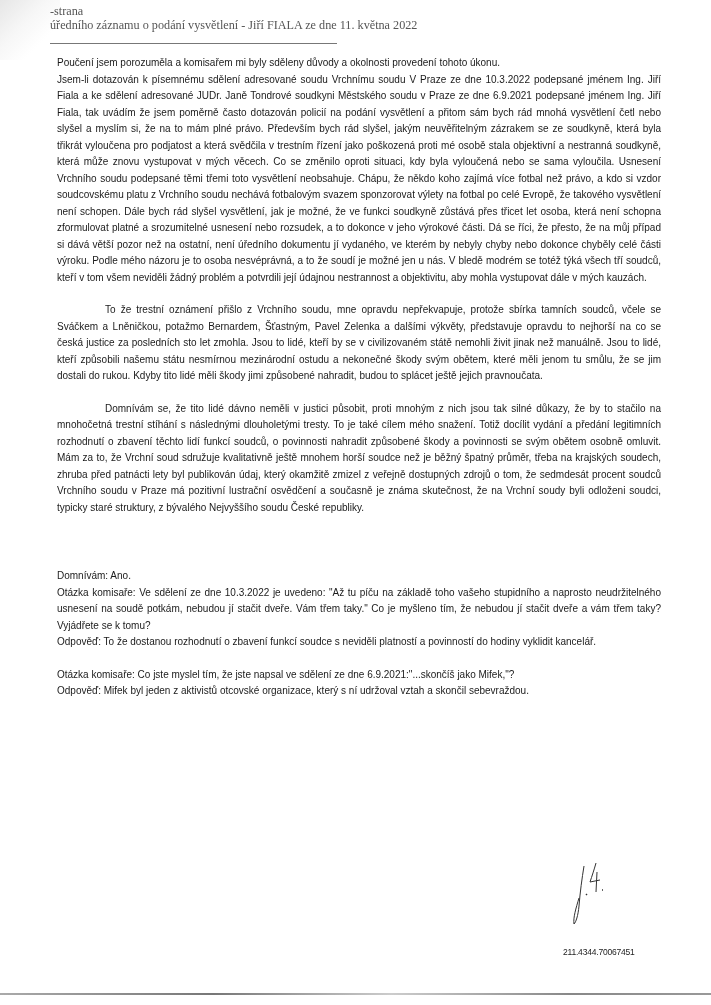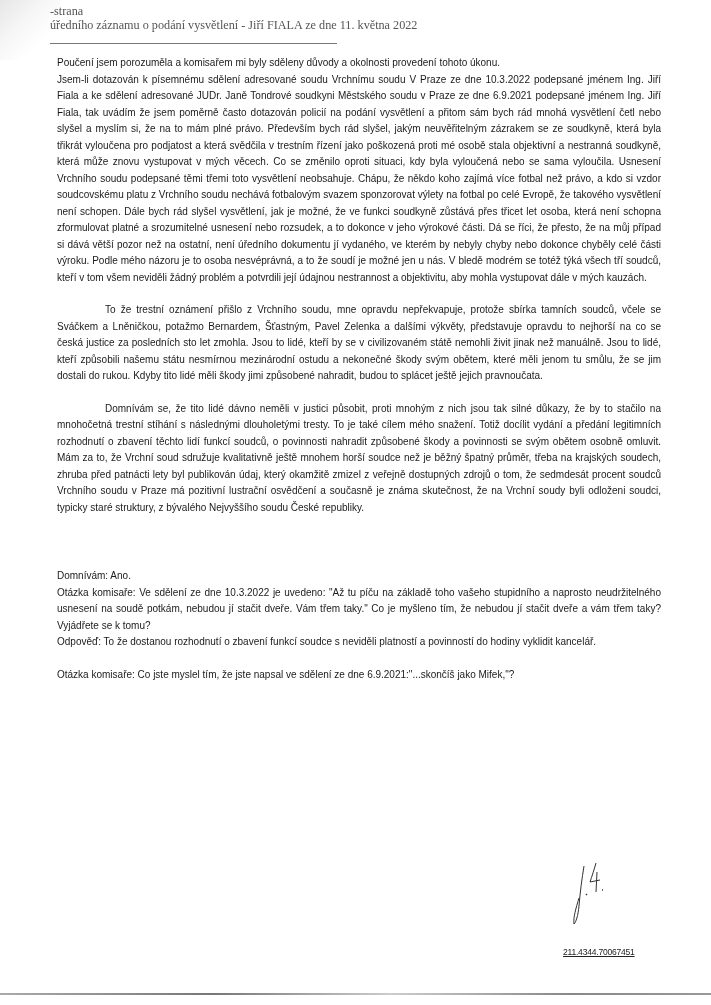--- a/index.html
+++ b/index.html
@@ -23,21 +23,21 @@
     }
     .content p { margin: 0; }
     .indent { text-indent: 48px; }
     .gap1 { height: 16px; }
     .gap2 { height: 52px; }
     .sig {
       position: absolute; left: 570px; top: 858px; width: 45px; height: 72px;
     }
     .ref {
       position: absolute; left: 563px; top: 947px;
-      font-size: 8.5px; color: #222; letter-spacing: -0.2px; text-decoration: underline;
+      font-size: 8.5px; color: #222; letter-spacing: -0.2px;
     }
     .bottom-line {
       position: absolute; left: 0; top: 993px; width: 711px; height: 2px;
       background: linear-gradient(90deg, #aaa, #777 30%, #ccc 55%, #888 80%, #999);
     }
   </style>
 </head>
 <body>
 
 <div class="fold"></div>
@@ -53,20 +53,21 @@
   <div class="gap1"></div>
   <p class="indent">To že trestní oznámení přišlo z Vrchního soudu, mne opravdu nepřekvapuje, protože sbírka tamních soudců, včele se Sváčkem a Lněničkou, potažmo Bernardem, Šťastným, Pavel Zelenka a dalšími výkvěty, představuje opravdu to nejhorší na co se česká justice za posledních sto let zmohla. Jsou to lidé, kteří by se v civilizovaném státě nemohli živit jinak než manuálně. Jsou to lidé, kteří způsobili našemu státu nesmírnou mezinárodní ostudu a nekonečné škody svým obětem, které měli jenom tu smůlu, že se jim dostali do rukou. Kdyby tito lidé měli škody jimi způsobené nahradit, budou to splácet ještě jejich pravnoučata.</p>
   <div class="gap1"></div>
   <p class="indent">Domnívám se, že tito lidé dávno neměli v justici působit, proti mnohým z nich jsou tak silné důkazy, že by to stačilo na mnohočetná trestní stíhání s následnými dlouholetými tresty. To je také cílem mého snažení. Totiž docílit vydání a předání legitimních rozhodnutí o zbavení těchto lidí funkcí soudců, o povinnosti nahradit způsobené škody a povinnosti se svým obětem osobně omluvit. Mám za to, že Vrchní soud sdružuje kvalitativně ještě mnohem horší soudce než je běžný špatný průměr, třeba na krajských soudech, zhruba před patnácti lety byl publikován údaj, který okamžitě zmizel z veřejně dostupných zdrojů o tom, že sedmdesát procent soudců Vrchního soudu v Praze má pozitivní lustrační osvědčení a současně je známa skutečnost, že na Vrchní soudy byli odloženi soudci, typicky staré struktury, z bývalého Nejvyššího soudu České republiky.</p>
   <div class="gap2"></div>
   <p>Domnívám: Ano.</p>
   <p>Otázka komisaře: Ve sdělení ze dne 10.3.2022 je uvedeno: "Až tu píču na základě toho vašeho stupidního a naprosto neudržitelného usnesení na soudě potkám, nebudou jí stačit dveře. Vám třem taky." Co je myšleno tím, že nebudou jí stačit dveře a vám třem taky? Vyjádřete se k tomu?</p>
   <p>Odpověď: To že dostanou rozhodnutí o zbavení funkcí soudce s neviděli platností a povinností do hodiny vyklidit kancelář.</p>
   <div class="gap1"></div>
   <p>Otázka komisaře: Co jste myslel tím, že jste napsal ve sdělení ze dne 6.9.2021:"...skončíš jako Mifek,"?</p>
+  <p>Odpověď: Mifek byl jeden z aktivistů otcovské organizace, který s ní udržoval vztah a skončil sebevraždou.</p>
 </div>
 
 <div class="sig">
   <svg width="45" height="72" viewBox="0 0 45 72">
     <path d="M14 8 C12 20 10 35 9 48 C8 58 6 64 4 66 C3 60 6 50 9 40" fill="none" stroke="#333" stroke-width="1"></path>
     <path d="M16 36 l1 1" stroke="#333" stroke-width="1.5"></path>
     <path d="M26 5 C24 12 22 18 20 24 L30 22 M27 14 L26 34" fill="none" stroke="#333" stroke-width="1"></path>
     <path d="M32 32 l1 0" stroke="#333" stroke-width="1.5"></path>
   </svg>
 </div>

